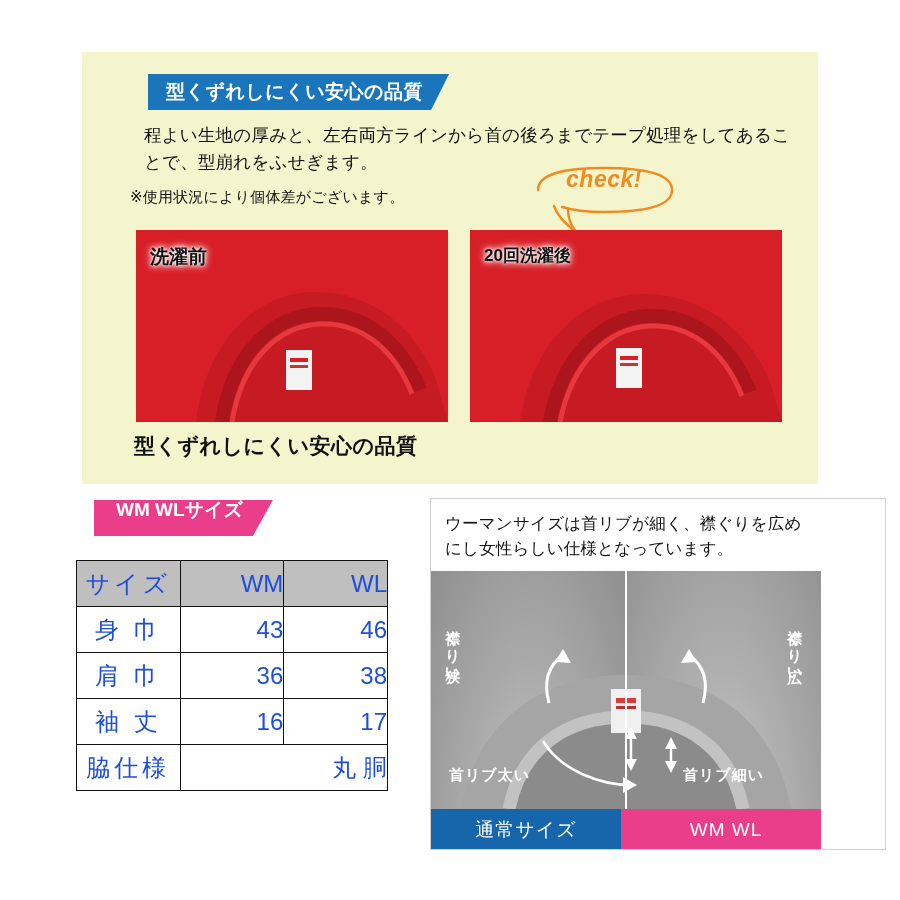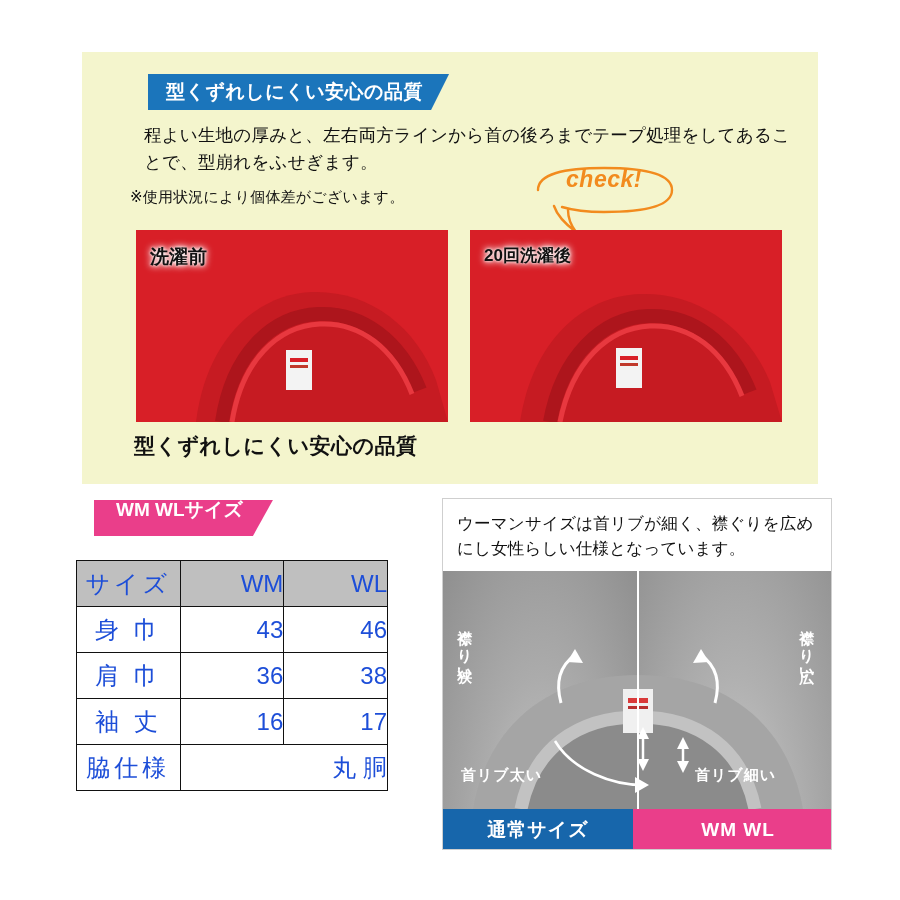--- a/index.html
+++ b/index.html
@@ -116,22 +116,22 @@
     font-weight: normal;
     padding: 0;
   }
   table.size-table thead td, table.size-table thead th { background: #bfbfbf; font-weight: normal; }
   table.size-table td.label { width: 104px; letter-spacing: 4px; }
   table.size-table td.val { width: 104px; text-align: right; }
 
   
   .panel-right {
     position: absolute;
-    left: 442px; top: 498px;
-    width: 390px; height: 352px;
+    left: 430px; top: 498px;
+    width: 456px; height: 352px;
     background: #fff;
     border: 1px solid #cfcfcf;
     overflow: hidden;
   }
   .panel-right .head {
     position: absolute; left: 0; top: 0;
     width: 390px; padding: 12px 14px 0 14px;
     font-size: 16.5px; line-height: 1.5; color: #111;
     letter-spacing: 0.2px;
   }
@@ -155,21 +155,21 @@
     position: absolute; color: #ffffff; font-size: 15px; font-weight: bold;
     line-height: 1.05; letter-spacing: 1px;
   }
   .pa-left-v { left: 14px; top: 48px; writing-mode: vertical-rl; }
   .pa-right-v { left: 356px; top: 48px; writing-mode: vertical-rl; }
   .pa-bl { left: 18px; top: 196px; }
   .pa-br { left: 252px; top: 196px; }
   .badges { position: absolute; left: 0; top: 310px; width: 390px; height: 42px; display: flex; }
   .badge-blue, .badge-pink {
     flex: 1; display: flex; align-items: center; justify-content: center;
-    color: #fff; font-size: 19px; font-weight: bold; letter-spacing: 1px;
+    color: #fff; font-size: 19px; font-weight: normal; letter-spacing: 1px;
   }
   .badge-blue { background: #1766ab; }
   .badge-pink { background: #ea3e8a; padding-left: 10px; }
 </style>
 </head>
 <body>
 
 <div class="page">
 
   <div class="panel-top"></div>

